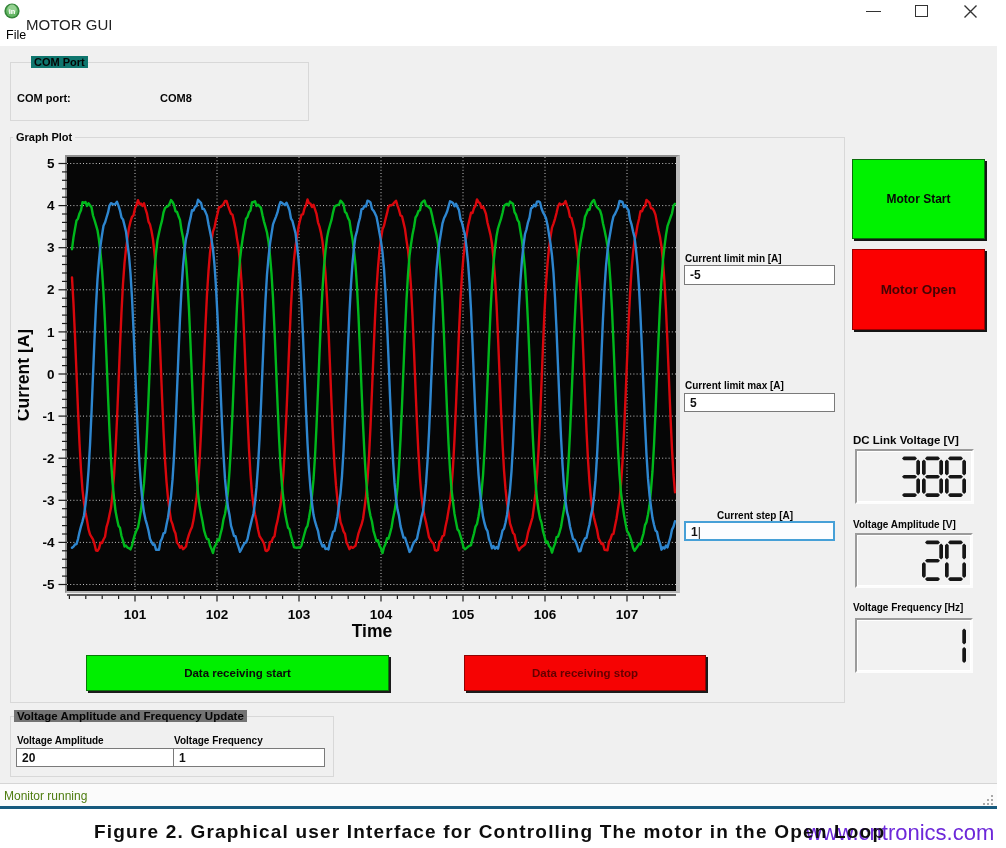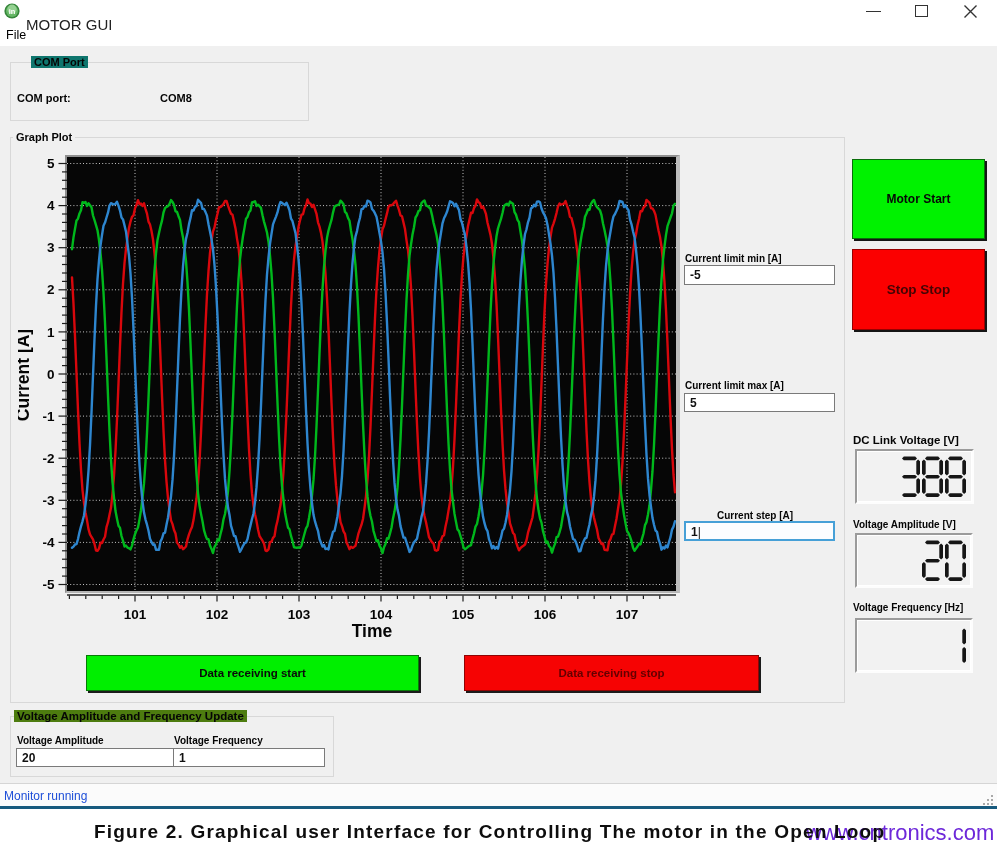--- a/index.html
+++ b/index.html
@@ -175,25 +175,25 @@
 <text x="11" y="227" text-anchor="middle" font-size="17.5" font-weight="bold" fill="#050505" transform="rotate(-90 11 227)">Current [A]</text>
 </svg>
 
 <div class="lbl lbl12" style="left:685px;top:253px;">Current limit min [A]</div>
 <div class="inp" style="left:684px;top:265px;width:151px;height:20px;">-5</div>
 <div class="lbl lbl12" style="left:685px;top:380px;">Current limit max [A]</div>
 <div class="inp" style="left:684px;top:393px;width:151px;height:19px;">5</div>
 <div class="lbl lbl12" style="left:685px;top:510px;margin-left:32px;">Current step [A]</div>
 <div class="inp" style="left:684px;top:521px;width:151px;height:20px;border:2px solid #46a0d7;background:#fbfdff;">1<span style="font-weight:normal">|</span></div>
 
-<div class="abs" style="left:86px;top:655px;width:333px;height:36px;background:#00ef00;border:1px solid #077a07;box-shadow:2px 2px 0 #1b1b1b;text-align:center;font-weight:bold;font-size:11.5px;color:#0a0a0a;line-height:34px;">Data receiving start</div>
-<div class="abs" style="left:464px;top:655px;width:295px;height:36px;background:#f60303;border:1px solid #8f0404;box-shadow:2px 2px 0 #1b1b1b;text-align:center;font-weight:bold;font-size:11.5px;color:#640000;line-height:34px;">Data receiving stop</div>
+<div class="abs" style="left:86px;top:655px;width:303px;height:36px;background:#00ef00;border:1px solid #077a07;box-shadow:2px 2px 0 #1b1b1b;text-align:center;font-weight:bold;font-size:11.5px;color:#0a0a0a;line-height:34px;">Data receiving start</div>
+<div class="abs" style="left:464px;top:655px;width:242px;height:36px;background:#f60303;border:1px solid #8f0404;box-shadow:2px 2px 0 #1b1b1b;text-align:center;font-weight:bold;font-size:11.5px;color:#640000;line-height:34px;">Data receiving stop</div>
 
 <div class="abs" style="left:852px;top:159px;width:133px;height:80px;background:#00f200;border:1px solid #0a6d0a;box-shadow:2px 2px 0 #151515;text-align:center;font-weight:bold;font-size:12px;color:#070707;line-height:78px;">Motor Start</div>
-<div class="abs" style="left:852px;top:249px;width:133px;height:81px;background:#fb0000;border:1px solid #900;box-shadow:2px 2px 0 #151515;text-align:center;font-weight:bold;font-size:13.5px;color:#440404;line-height:79px;">Stop Stop</div>
+<div class="abs" style="left:852px;top:249px;width:133px;height:81px;background:#fb0000;border:1px solid #900;box-shadow:2px 2px 0 #151515;text-align:center;font-weight:bold;font-size:13.5px;color:#440404;line-height:79px;">Motor Open</div>
 
 <div class="lbl" style="left:853px;top:434px;font-size:11.5px;">DC Link Voltage [V]</div>
 <div class="abs" style="left:855px;top:449px;width:119px;height:55px;background:#f2f2f2;border:2px solid #9b9b9b;border-right-color:#fdfdfd;border-bottom-color:#fdfdfd;box-shadow:inset 0 0 0 1px #fff;"></div>
 <div class="lbl lbl12" style="left:853px;top:519px;text-align:center;">Voltage Amplitude [V]</div>
 <div class="abs" style="left:855px;top:533px;width:118px;height:55px;background:#f2f2f2;border:2px solid #9b9b9b;border-right-color:#fdfdfd;border-bottom-color:#fdfdfd;box-shadow:inset 0 0 0 1px #fff;"></div>
 <div class="lbl lbl12" style="left:853px;top:602px;">Voltage Frequency [Hz]</div>
 <div class="abs" style="left:855px;top:618px;width:118px;height:55px;background:#f2f2f2;border:2px solid #9b9b9b;border-right-color:#fdfdfd;border-bottom-color:#fdfdfd;box-shadow:inset 0 0 0 1px #fff;"></div>
 <svg class="abs" style="left:0;top:0" width="1006" height="848" viewBox="0 0 1006 848" pointer-events="none">
 <g fill="#161616">
 <polygon points="902.0,458.4 903.8,456.5 915.2,456.5 917.0,458.4 915.2,460.2 903.8,460.2"></polygon>
@@ -229,28 +229,28 @@
 <polygon points="946.9,561.9 948.7,563.7 948.7,576.2 946.9,578.0 945.0,576.2 945.0,563.7"></polygon>
 <polygon points="946.9,543.5 948.7,545.3 948.7,557.8 946.9,559.6 945.0,557.8 945.0,545.3"></polygon>
 </g>
 <g fill="#161616">
 <polygon points="964.1,628.5 966.0,630.3 966.0,642.8 964.1,644.6 962.3,642.8 962.3,630.3"></polygon>
 <polygon points="964.1,646.9 966.0,648.7 966.0,661.2 964.1,663.0 962.3,661.2 962.3,648.7"></polygon>
 </g>
 </svg>
 
 <div class="gbox" style="left:10px;top:716px;width:324px;height:61px;"></div>
-<div class="lbl" style="left:14px;top:710px;background:#4d7c0f;padding:0 3px;font-size:11.5px;">Voltage Amplitude and Frequency Update</div>
+<div class="lbl" style="left:14px;top:710px;background:#737373;padding:0 3px;font-size:11.5px;">Voltage Amplitude and Frequency Update</div>
 <div class="lbl lbl12" style="left:17px;top:735px;">Voltage Amplitude</div>
 <div class="lbl lbl12" style="left:174px;top:735px;text-align:center;">Voltage Frequency</div>
 <div class="inp" style="left:16px;top:748px;width:184px;height:19px;">20</div>
 <div class="inp" style="left:173px;top:748px;width:152px;height:19px;">1</div>
 
 <div class="abs" style="left:0;top:783px;width:997px;height:23px;background:#fbfbfb;border-top:1px solid #d5d5d5;"></div>
-<div class="abs" style="left:4px;top:789px;font-size:12px;color:#1d4ed8;">Monitor running</div>
+<div class="abs" style="left:4px;top:789px;font-size:12px;color:#4d7c0f;">Monitor running</div>
 <svg class="abs" style="left:982px;top:794px" width="12" height="12" viewBox="0 0 12 12">
  <g fill="#a9a9a9">
       <rect x="9" y="9" width="2" height="2"></rect>
       <rect x="9" y="5" width="2" height="2"></rect>
       <rect x="9" y="1" width="2" height="2"></rect>
       <rect x="5" y="9" width="2" height="2"></rect>
       <rect x="5" y="5" width="2" height="2"></rect>
       <rect x="1" y="9" width="2" height="2"></rect>
     </g>
 </svg>

